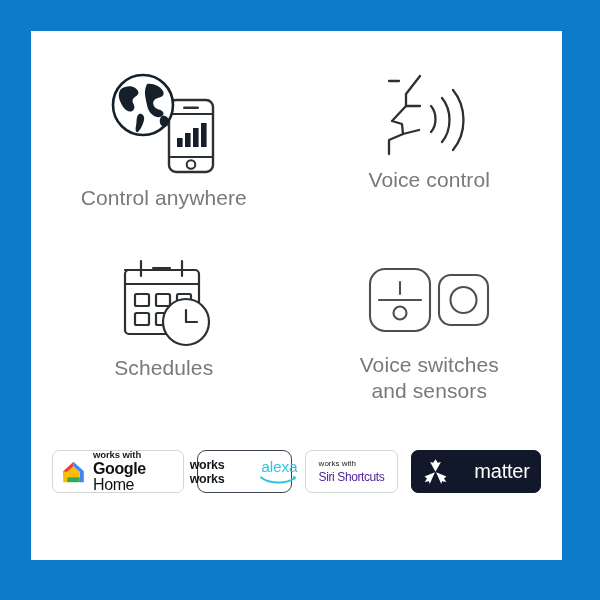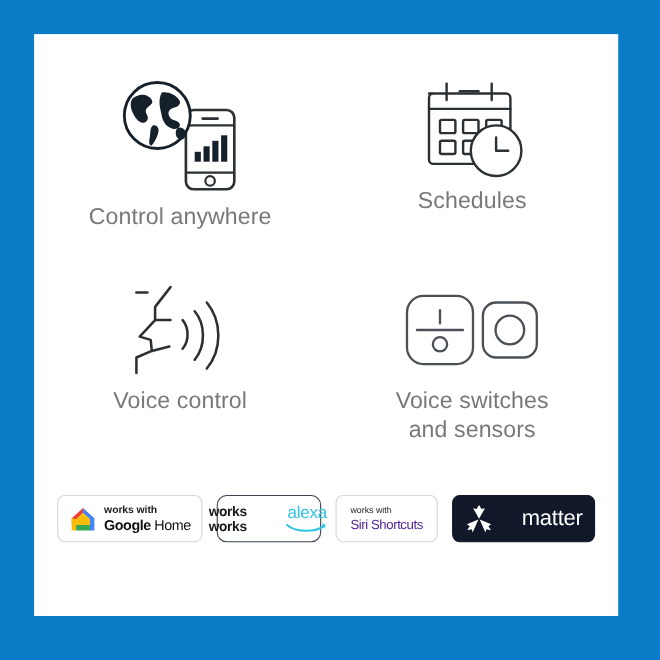--- a/index.html
+++ b/index.html
@@ -123,21 +123,21 @@
     line-height: 1;
   }
   .gh-works {
     font-size: 9.5px;
     color: #1b1b1b;
     font-weight: 700;
     letter-spacing: -0.1px;
     margin-bottom: 2px;
   }
   .gh-name {
-    font-size: 13px;
+    font-size: 16px;
     color: #111111;
     letter-spacing: -0.4px;
   }
   .gh-name b { font-weight: 700; }
   .gh-name span { font-weight: 400; }
 
   .alexa-works {
     font-size: 12.5px;
     font-weight: 700;
     color: #15171A;
@@ -225,20 +225,38 @@
                      C32 51, 31 46, 34 44 Z" fill="#16202B"></path>
             <path d="M42 14 C48 13, 55 16, 58 21 C60 25, 57 27, 53 28 C49 29, 47 32, 49 36
                      C51 40, 56 39, 58 42 C60 45, 56 48, 52 47 C47 46, 43 41, 42 35
                      C41 29, 38 22, 42 14 Z" fill="#16202B"></path>
             <path d="M57 46 C61 45, 64 48, 64 52 C64 56, 60 58, 57 56 C54 54, 54 48, 57 46 Z" fill="#16202B"></path>
           </svg>
         </div>
         <div class="feature-label">Control anywhere</div>
       </div>
 
+      <div class="feature feature-3">
+        <div class="feature-icon">
+          <svg width="100" height="86" viewBox="0 0 100 86" fill="none" stroke="#2B3034" stroke-width="2.3" stroke-linecap="round" stroke-linejoin="round">
+
+            <path d="M10 82 V68 L24 62 L23 52 L13 49 L27 34 L27 22 L41 4"></path>
+            <path d="M27 34 L41 34"></path>
+            <path d="M24 62 L40 58"></path>
+
+            <line x1="10" y1="9" x2="20" y2="9"></line>
+
+            <path d="M52 34 C58 41, 58 53, 52 60"></path>
+            <path d="M63 26 C73 38, 73 58, 63 70"></path>
+            <path d="M74 18 C88 35, 88 61, 74 78"></path>
+          </svg>
+        </div>
+        <div class="feature-label">Voice control</div>
+      </div>
+
       <div class="feature feature-2">
         <div class="feature-icon">
           <svg width="102" height="96" viewBox="0 0 102 96" fill="none" stroke="#2B3034" stroke-width="2.2" stroke-linecap="round" stroke-linejoin="round">
 
             <path d="M12 16 H82 A4 4 0 0 1 86 20 V76 A4 4 0 0 1 82 80 H16 A4 4 0 0 1 12 76 V20
                      A4 4 0 0 1 16 16 Z" fill="#FFFFFF"></path>
 
             <line x1="12" y1="30" x2="86" y2="30"></line>
 
             <line x1="28" y1="7" x2="28" y2="22"></line>
@@ -250,38 +268,20 @@
             <rect x="64" y="40" width="14" height="12" rx="1.5"></rect>
 
             <rect x="22" y="59" width="14" height="12" rx="1.5"></rect>
             <rect x="43" y="59" width="14" height="12" rx="1.5"></rect>
 
             <circle cx="73" cy="68" r="23" fill="#FFFFFF"></circle>
             <path d="M73 56 V68 H84"></path>
           </svg>
         </div>
         <div class="feature-label">Schedules</div>
-      </div>
-
-      <div class="feature feature-3">
-        <div class="feature-icon">
-          <svg width="100" height="86" viewBox="0 0 100 86" fill="none" stroke="#2B3034" stroke-width="2.3" stroke-linecap="round" stroke-linejoin="round">
-
-            <path d="M10 82 V68 L24 62 L23 52 L13 49 L27 34 L27 22 L41 4"></path>
-            <path d="M27 34 L41 34"></path>
-            <path d="M24 62 L40 58"></path>
-
-            <line x1="10" y1="9" x2="20" y2="9"></line>
-
-            <path d="M52 34 C58 41, 58 53, 52 60"></path>
-            <path d="M63 26 C73 38, 73 58, 63 70"></path>
-            <path d="M74 18 C88 35, 88 61, 74 78"></path>
-          </svg>
-        </div>
-        <div class="feature-label">Voice control</div>
       </div>
 
       <div class="feature feature-4">
         <div class="feature-icon">
           <svg width="126" height="70" viewBox="0 0 126 70" fill="none" stroke="#4A5055" stroke-width="2.1" stroke-linecap="round" stroke-linejoin="round">
 
             <rect x="4" y="4" width="60" height="62" rx="15" ry="15" fill="#FFFFFF"></rect>
             <line x1="34" y1="17" x2="34" y2="29"></line>
             <line x1="13" y1="35" x2="55" y2="35"></line>
             <circle cx="34" cy="48" r="6.5"></circle>

